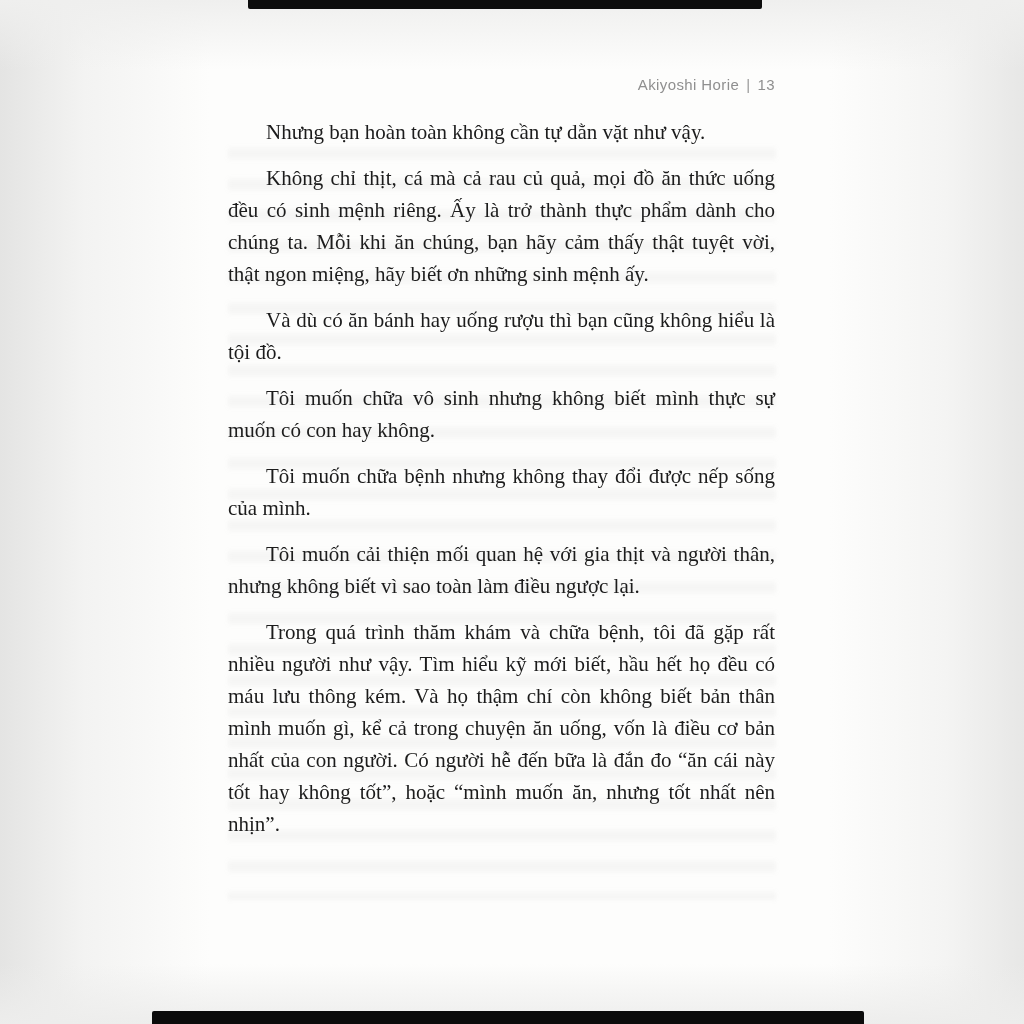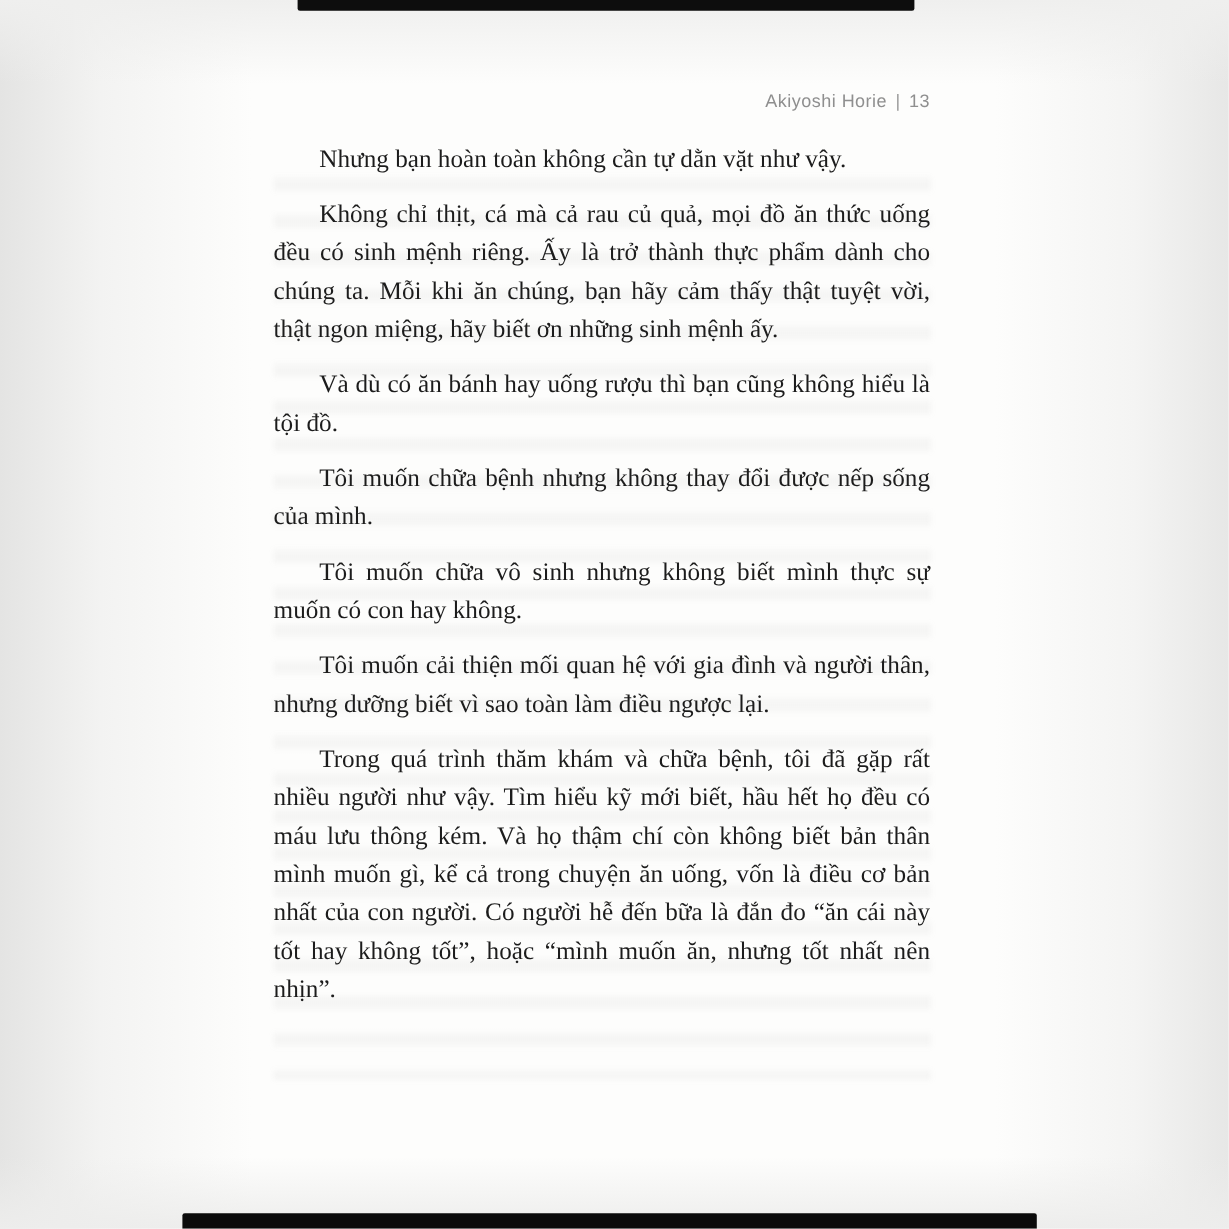--- a/index.html
+++ b/index.html
@@ -92,18 +92,18 @@
   <div class="bleed"></div>
 
   <div class="header">
     <span>Akiyoshi Horie</span><span class="sep">|</span><span>13</span>
   </div>
 
   <div class="text-block">
     <p>Nhưng bạn hoàn toàn không cần tự dằn vặt như vậy.</p>
     <p>Không chỉ thịt, cá mà cả rau củ quả, mọi đồ ăn thức uống đều có sinh mệnh riêng. Ấy là trở thành thực phẩm dành cho chúng ta. Mỗi khi ăn chúng, bạn hãy cảm thấy thật tuyệt vời, thật ngon miệng, hãy biết ơn những sinh mệnh ấy.</p>
     <p>Và dù có ăn bánh hay uống rượu thì bạn cũng không hiểu là tội đồ.</p>
+    <p>Tôi muốn chữa vô sinh nhưng không biết mình thực sự muốn có con hay không.</p>
     <p>Tôi muốn chữa bệnh nhưng không thay đổi được nếp sống của mình.</p>
-    <p>Tôi muốn chữa vô sinh nhưng không biết mình thực sự muốn có con hay không.</p>
-    <p>Tôi muốn cải thiện mối quan hệ với gia đình và người thân, nhưng dưỡng biết vì sao toàn làm điều ngược lại.</p>
+    <p>Tôi muốn cải thiện mối quan hệ với gia thịt và người thân, nhưng không biết vì sao toàn làm điều ngược lại.</p>
     <p>Trong quá trình thăm khám và chữa bệnh, tôi đã gặp rất nhiều người như vậy. Tìm hiểu kỹ mới biết, hầu hết họ đều có máu lưu thông kém. Và họ thậm chí còn không biết bản thân mình muốn gì, kể cả trong chuyện ăn uống, vốn là điều cơ bản nhất của con người. Có người hễ đến bữa là đắn đo “ăn cái này tốt hay không tốt”, hoặc “mình muốn ăn, nhưng tốt nhất nên nhịn”.</p>
   </div>
 </div>
 
 </body></html>

